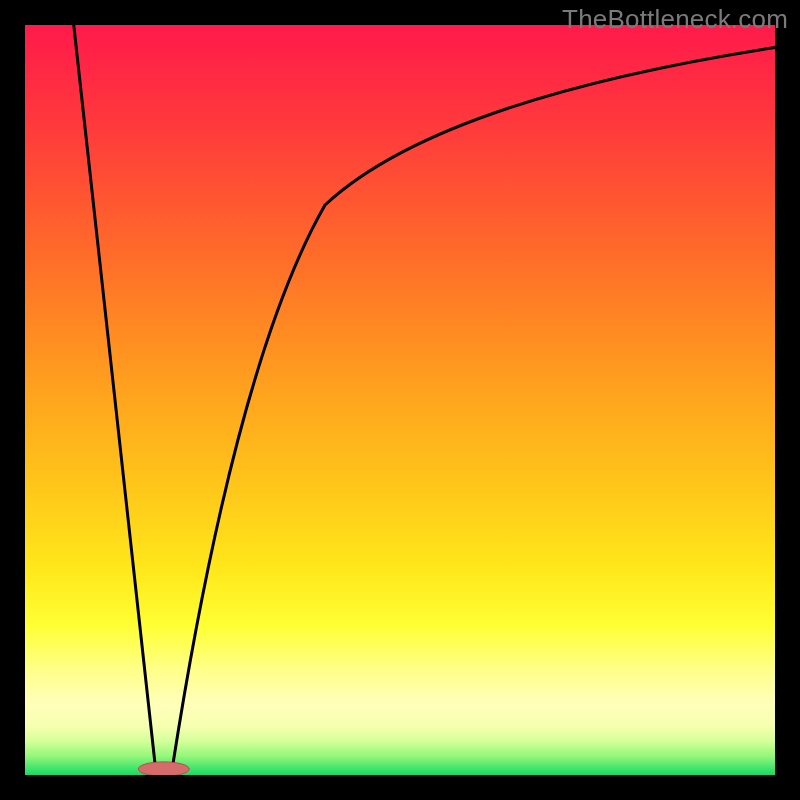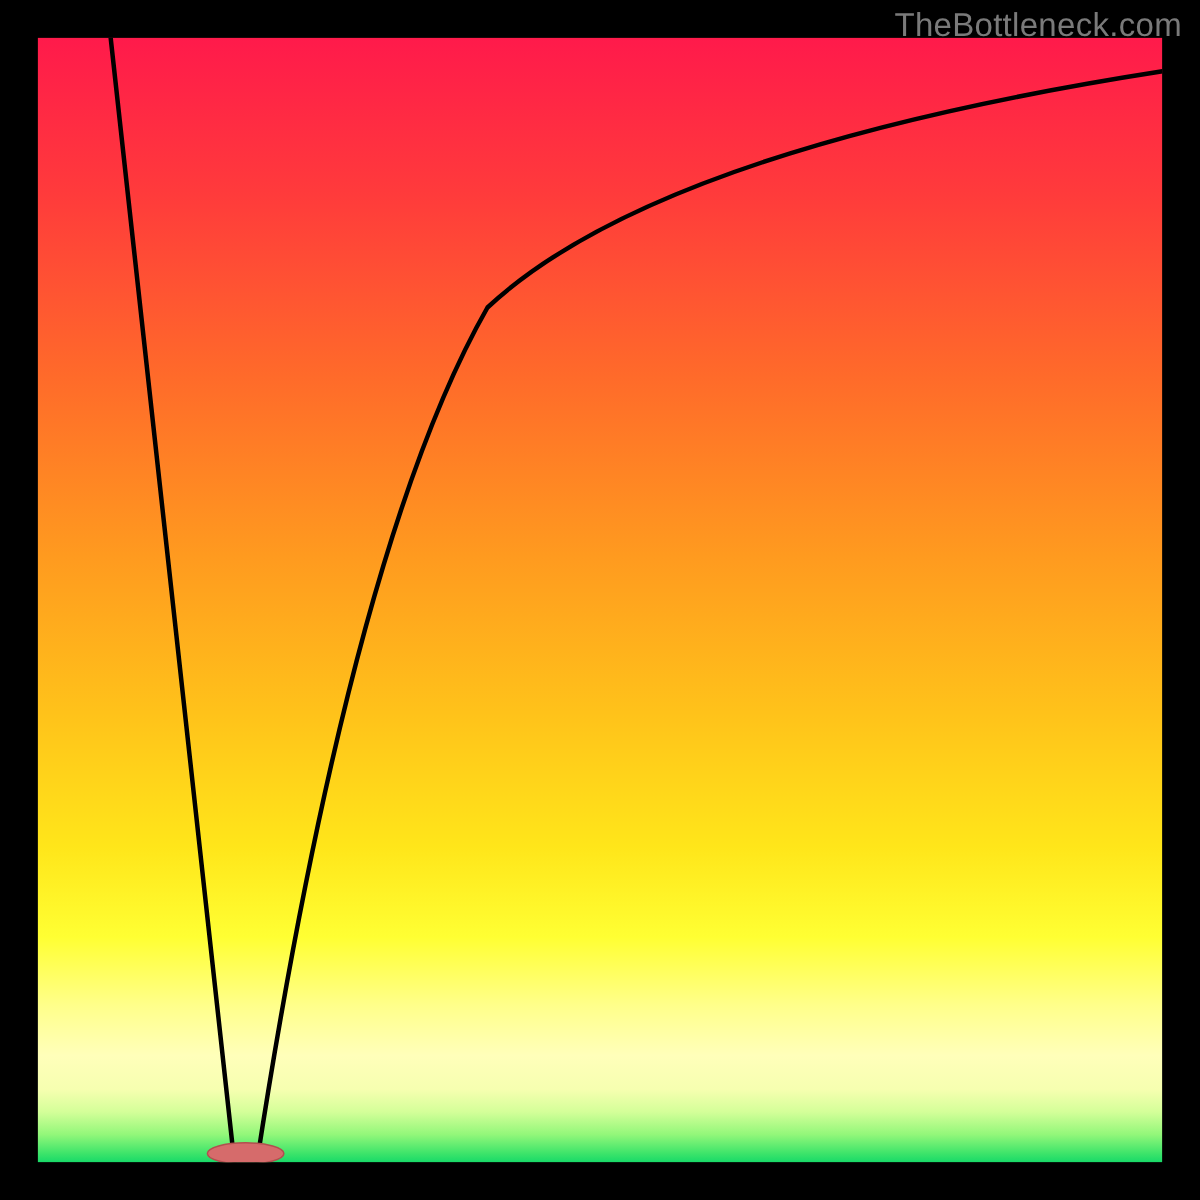--- a/index.html
+++ b/index.html
@@ -15,21 +15,21 @@
     position: relative;
     width: 800px;
     height: 800px;
     background: #000;
   }
   .watermark {
     position: absolute;
     top: 4px;
     right: 12px;
     color: #7a7a7a;
-    font-size: 22px;
+    font-size: 26px;
     font-weight: 400;
     letter-spacing: 0.2px;
     user-select: none;
     z-index: 50;
   }
   .plot-area {
     position: absolute;
     left: 25px;
     top: 25px;
     width: 750px;

